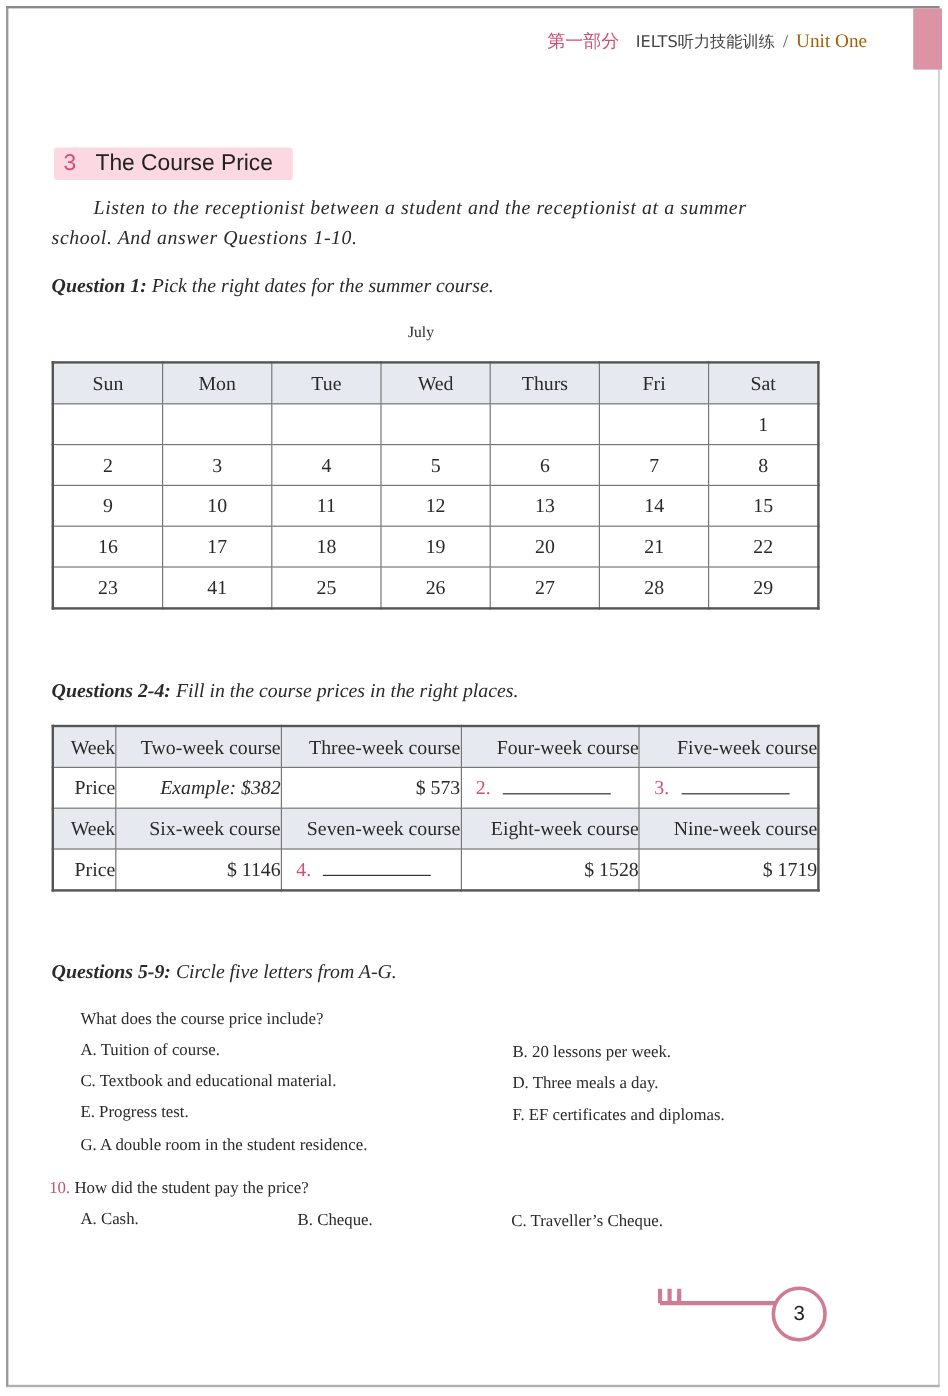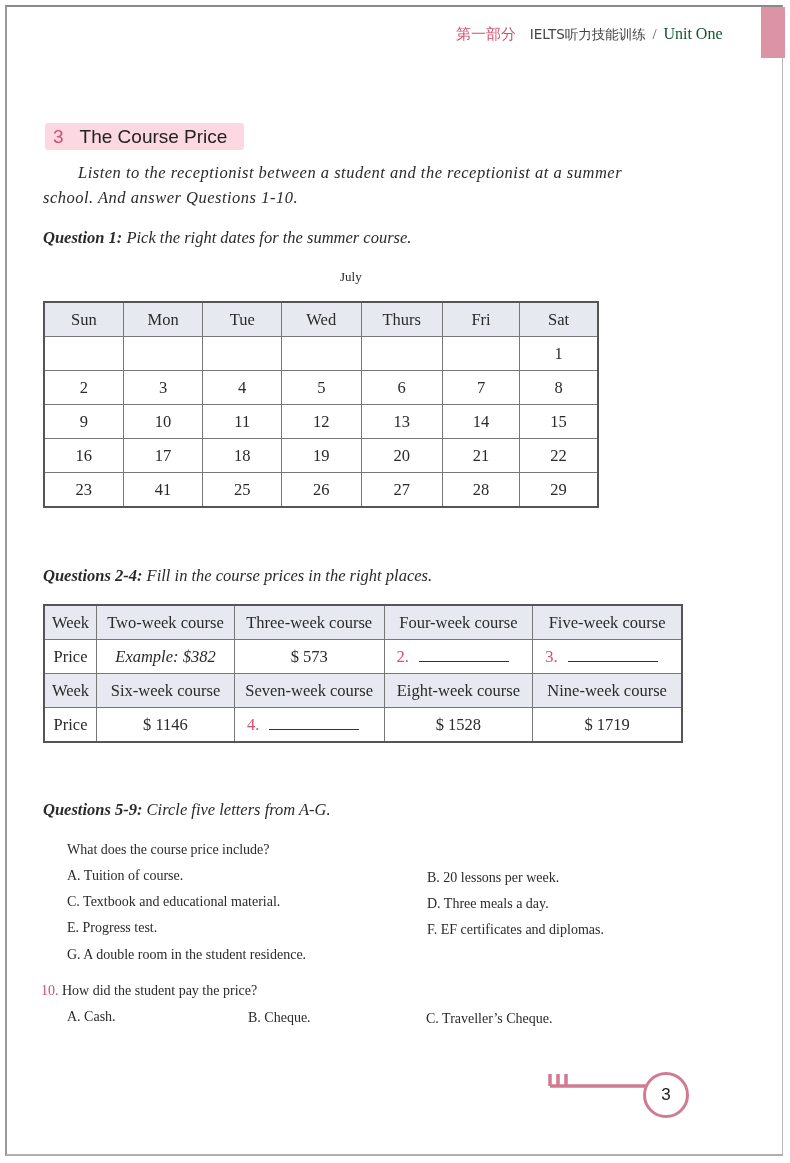--- a/index.html
+++ b/index.html
@@ -9,45 +9,45 @@
             border-top: 2px solid #8a8a8a; border-left: 2px solid #9a9a9a;
             border-right: 1px solid #b5b5b5; border-bottom: 2px solid #b0b0b0;
             box-sizing: border-box; background: #fff; }
     .corner-tab { position: absolute; right: 5px; top: 7px; width: 24px; height: 51px;
                   background: #dc93a5; }
     .running-head { position: absolute; top: 24px; left: 456px; white-space: nowrap;
                     font-size: 15px; line-height: 20px; }
     .rh-part { color: #d2506f; font-family: "DejaVu Sans", sans-serif; font-size: 15px; margin-right: 10px; }
     .rh-title { color: #444; font-family: "DejaVu Sans", sans-serif; font-size: 13.5px; }
     .rh-sep { color: #555; margin: 0 3px; }
-    .rh-unit { color: #14532d; font-family: "Liberation Serif", serif; font-size: 16px; }
+    .rh-unit { color: #a16207; font-family: "Liberation Serif", serif; font-size: 16px; }
 
     .section-badge { position: absolute; left: 45px; top: 123px; height: 27px; width: 199px;
                      background: #fbd8e2; border-radius: 3px; display: flex; align-items: center;
                      font-family: "Liberation Sans", sans-serif; font-size: 19px; }
     .section-num { color: #d2506f; margin-left: 8px; margin-right: 16px; }
     .section-title { color: #222; }
 
     .intro { position: absolute; left: 43px; top: 160px; width: 645px; font-style: italic;
              font-size: 16.5px; line-height: 25px; letter-spacing: 0.5px; }
     .intro .indent { display: inline-block; width: 35px; }
 
     .q-heading { position: absolute; left: 43px; font-size: 16.5px; font-style: italic; }
     .q-heading b { font-weight: bold; }
 
     .month-label { position: absolute; left: 340px; top: 269px; font-size: 13px; }
 
     table { border-collapse: collapse; position: absolute; }
-    .cal { left: 43px; top: 301px; width: 556px; border: 2px solid #555; }
+    .cal { left: 43px; top: 301px; width: 640px; border: 2px solid #555; }
     .cal td { border: 1px solid #777; height: 33px; text-align: center; font-size: 16.5px;
               padding: 0; width: 91px; }
     .cal tr.head td { background: #e6eaf0; }
 
     .prices { left: 43px; top: 604px; width: 640px; border: 2px solid #555; }
-    .prices td { border: 1px solid #777; height: 33px; text-align: center; font-size: 16.5px;
+    .prices td { border: 1px solid #777; height: 33px; text-align: right; font-size: 16.5px;
                  padding: 0; white-space: nowrap; }
     .prices tr.head td { background: #e6eaf0; }
     .prices td.lbl { width: 56px; }
     .prices td.col { width: 144px; }
     .prices td.note { text-align: left; padding-left: 12px; }
     .ex { font-style: italic; }
     .qnum { color: #d2506f; }
     .blank { display: inline-block; width: 90px; border-bottom: 1px solid #333; height: 12px;
              margin-left: 10px; vertical-align: baseline; }
     .blankcell { text-align: left !important; padding-left: 12px !important; }

